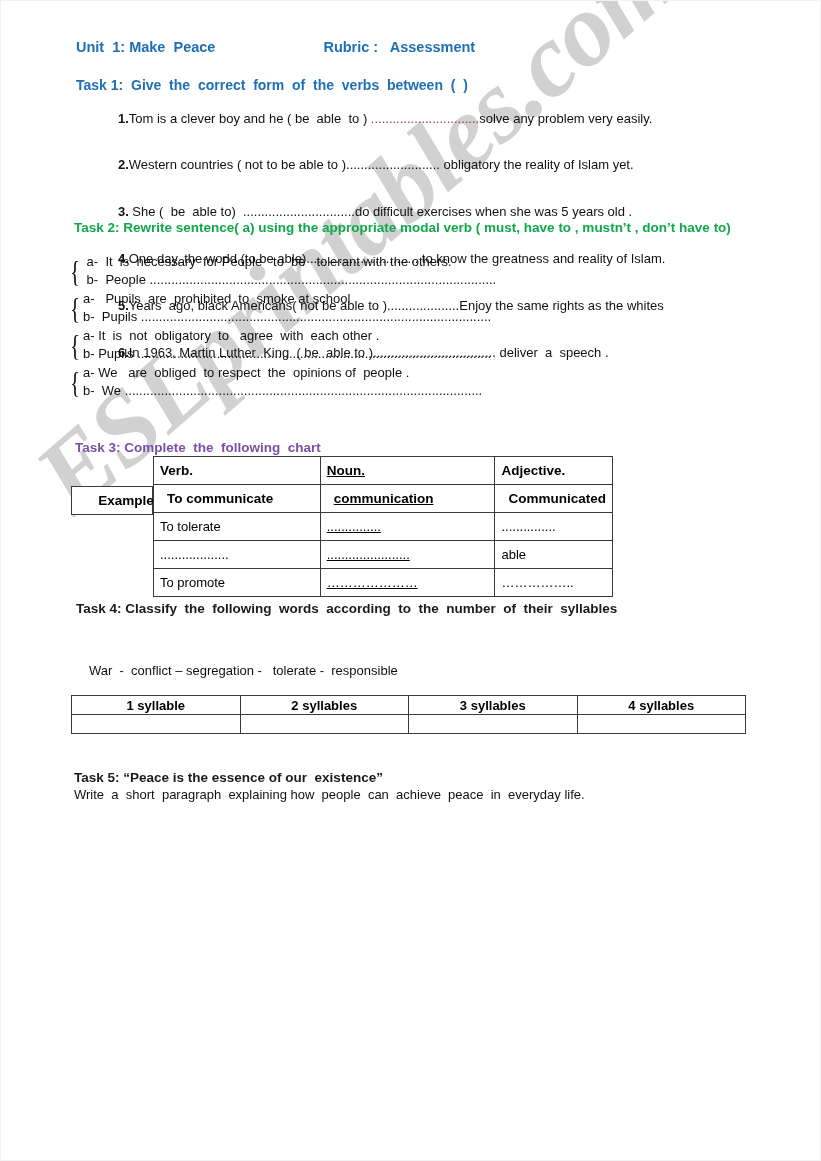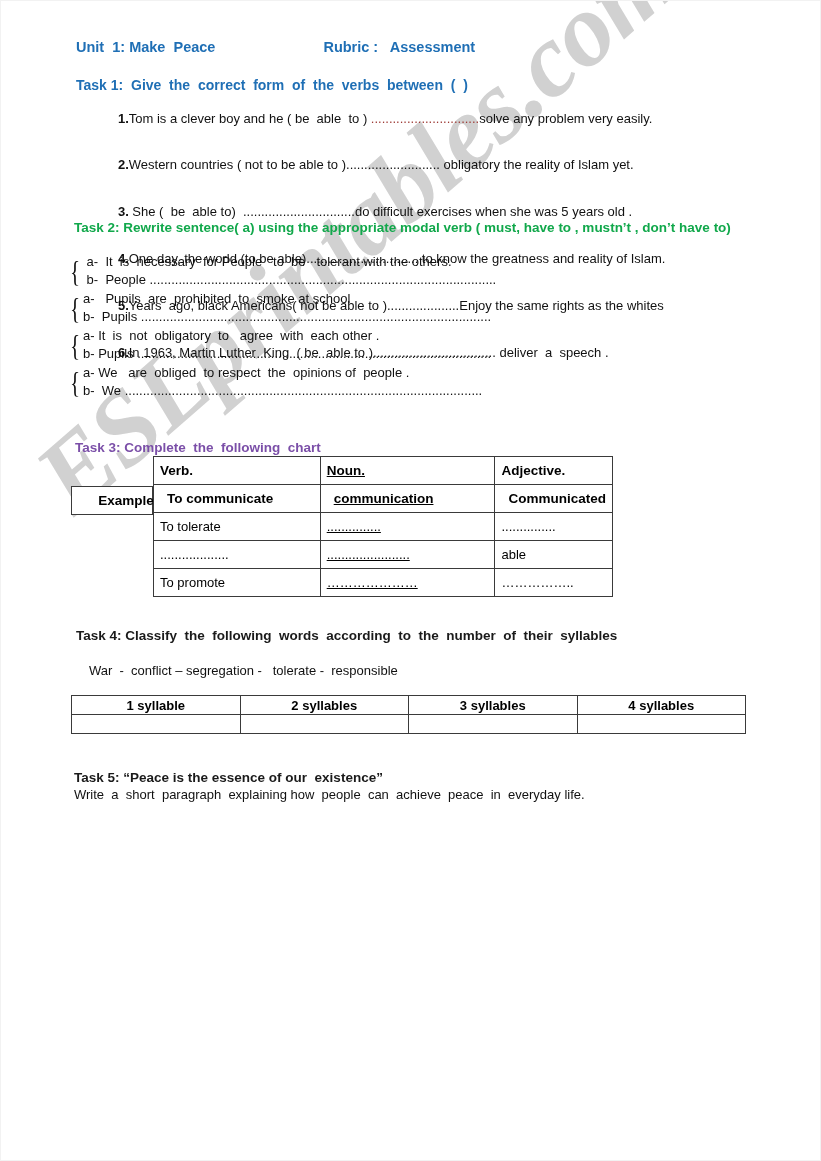--- a/index.html
+++ b/index.html
@@ -96,21 +96,21 @@
     width: 700px;
     line-height: 16px;
     white-space: normal;
   }
   .t3-head {
     left: 74px; top: 439px;
     font-size: 13.5px;
     color: #7b4fa8;
   }
   .t4-head {
-    left: 75px; top: 627px;
+    left: 75px; top: 600px;
     font-size: 13.5px;
     color: #1a1a1a;
   }
   .t5-head {
     left: 73px; top: 769px;
     font-size: 13.5px;
     color: #1a1a1a;
   }
 
   

